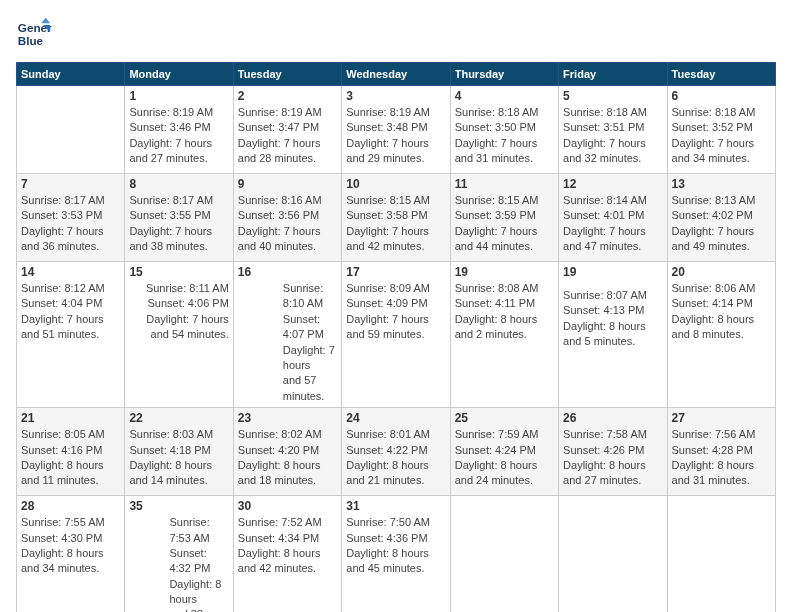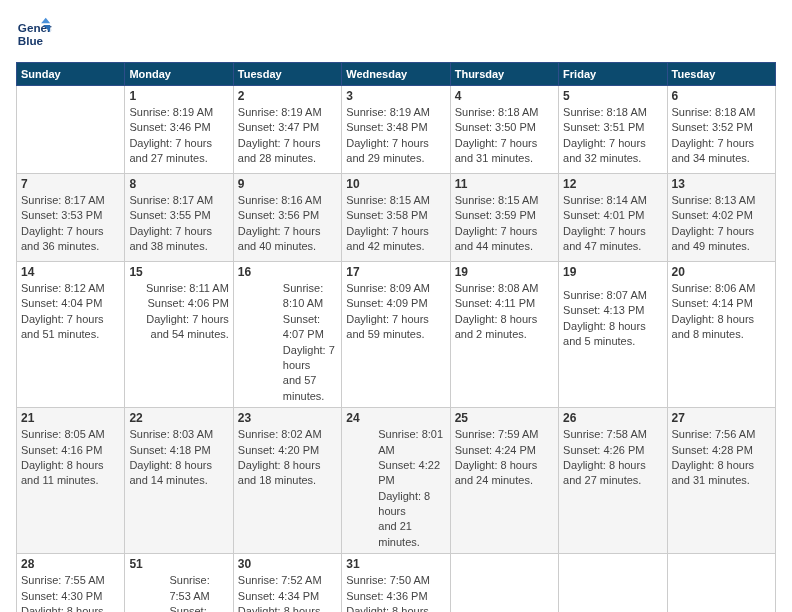--- a/index.html
+++ b/index.html
@@ -283,21 +283,21 @@
           </td>
           <td class="row-bg-light">
             <span class="day-num">23</span>
             <div class="day-info" style="white-space: pre-line;">Sunrise: 8:02 AM
 Sunset: 4:20 PM
 Daylight: 8 hours
 and 18 minutes.</div>
           </td>
           <td class="row-bg-light">
             <span class="day-num">24</span>
-            <div class="day-info" style="white-space: pre-line; margin-left: 32px;">Sunrise: 8:01 AM
+            <div class="day-info" style="white-space: pre-line;">Sunrise: 8:01 AM
 Sunset: 4:22 PM
 Daylight: 8 hours
 and 21 minutes.</div>
           </td>
           <td class="row-bg-light">
             <span class="day-num">25</span>
             <div class="day-info" style="white-space: pre-line;">Sunrise: 7:59 AM
 Sunset: 4:24 PM
 Daylight: 8 hours
 and 24 minutes.</div>
@@ -319,21 +319,21 @@
         </tr>
         <tr>
           <td class="row-bg-white">
             <span class="day-num">28</span>
             <div class="day-info" style="white-space: pre-line;">Sunrise: 7:55 AM
 Sunset: 4:30 PM
 Daylight: 8 hours
 and 34 minutes.</div>
           </td>
           <td class="row-bg-white">
-            <span class="day-num">51</span>
+            <span class="day-num">35</span>
             <div class="day-info" style="white-space: pre-line; margin-left: 40px;">Sunrise: 7:53 AM
 Sunset: 4:32 PM
 Daylight: 8 hours
 and 38 minutes.</div>
           </td>
           <td class="row-bg-white">
             <span class="day-num">30</span>
             <div class="day-info" style="white-space: pre-line;">Sunrise: 7:52 AM
 Sunset: 4:34 PM
 Daylight: 8 hours

